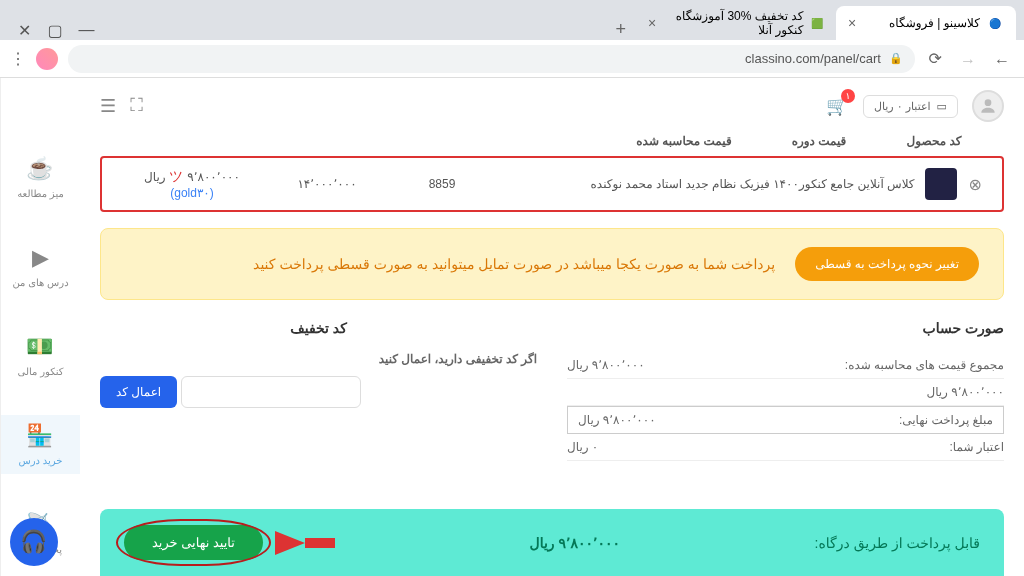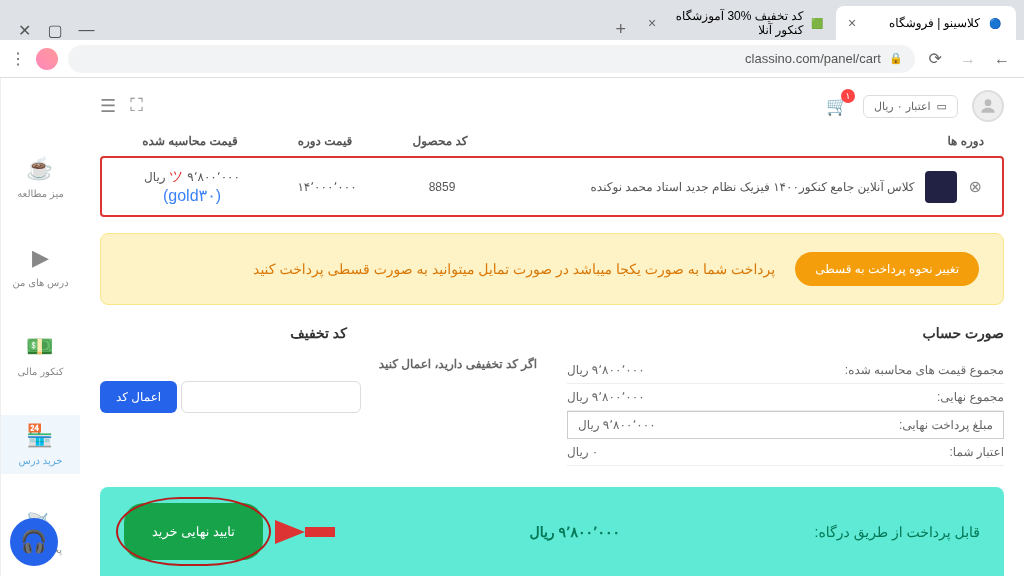--- a/index.html
+++ b/index.html
@@ -43,21 +43,21 @@
 .cart-header { display: flex; padding: 0 20px 8px 20px; font-size: 12px; color: #555; font-weight: bold; }
 .col-course { flex: 1; text-align: right; }
 .col-code { width: 100px; text-align: center; }
 .col-price { width: 130px; text-align: center; }
 .col-calc { width: 140px; text-align: center; }
 
 .cart-row { border: 2px solid #d33; border-radius: 4px; display: flex; align-items: center; padding: 10px 20px; font-size: 12px; color: #555; }
 .cart-row .remove { font-size: 16px; color: #888; cursor: pointer; margin-left: 12px; }
 .cart-row .thumb { width: 32px; height: 32px; background: #224; border-radius: 4px; margin-left: 10px; }
 .calc-cell { display: flex; flex-direction: column; align-items: center; }
-.discount-tag { color: #3b82f6; font-size: 16px; direction: ltr; }
+.discount-tag { color: #3b82f6; font-size: 12px; direction: ltr; }
 .smile { color: #d33; font-size: 14px; margin-right: 4px; }
 
 
 .alert { background: #fef3c7; border: 1px solid #fde68a; border-radius: 8px; padding: 18px 24px; margin-top: 16px; display: flex; align-items: center; gap: 20px; }
 .alert-text { color: #d97706; font-size: 14px; flex: 1; }
 .alert-btn { background: #f59e0b; color: #fff; border: none; border-radius: 20px; padding: 10px 20px; font-size: 12px; cursor: pointer; }
 
 
 .panels { display: flex; gap: 30px; margin-top: 20px; }
 .panel { flex: 1; }
@@ -67,21 +67,21 @@
 .summary-line.boxed { border: 1px solid #ccc; padding: 6px 10px; }
 .discount-desc { font-size: 12px; color: #666; margin-bottom: 10px; font-weight: bold; }
 .discount-row { display: flex; gap: 4px; justify-content: flex-end; }
 .discount-input { border: 1px solid #ddd; border-radius: 6px; padding: 8px; width: 180px; font-size: 12px; }
 .apply-btn { background: #2563eb; color: #fff; border: none; border-radius: 6px; padding: 8px 16px; font-size: 12px; cursor: pointer; }
 
 
 .pay-bar { position: absolute; bottom: 0; left: 20px; right: 20px; background: #5eead4; border-radius: 8px 8px 0 0; padding: 16px 24px; display: flex; align-items: center; gap: 20px; }
 .pay-bar .pay-label { color: #047857; font-size: 14px; font-weight: normal; }
 .pay-bar .pay-amount { color: #047857; font-size: 14px; font-weight: bold; margin-right: auto; margin-left: auto; }
-.confirm-btn { background: #16a34a; color: #fff; border: none; border-radius: 20px; padding: 21px 28px; font-size: 13px; cursor: pointer; position: relative; }
+.confirm-btn { background: #16a34a; color: #fff; border: none; border-radius: 20px; padding: 10px 28px; font-size: 13px; cursor: pointer; position: relative; }
 .confirm-circle { position: absolute; inset: -6px -8px; border: 2px solid #b91c1c; border-radius: 50%/60%; pointer-events: none; }
 .arrow { width: 0; height: 0; border-top: 12px solid transparent; border-bottom: 12px solid transparent; border-left: 30px solid #d33; margin-left: -8px; }
 .arrow-tail { width: 30px; height: 10px; background: #d33; }
 
 .support-bubble { position: fixed; bottom: 10px; left: 10px; width: 48px; height: 48px; background: #2563eb; border-radius: 50%; display: flex; align-items: center; justify-content: center; color: #fff; font-size: 22px; }
 </style>
 </head>
 <body>
 
 <div class="browser-chrome">
@@ -136,21 +136,20 @@
           🛒<span class="cart-badge">۱</span>
         </div>
       </div>
       <div class="topbar-right">
         <span>⛶</span>
         <span>☰</span>
       </div>
     </div>
 
     <div class="cart-header">
-      <div class="col-course">دوره ها</div>
       <div class="col-code">کد محصول</div>
       <div class="col-price">قیمت دوره</div>
       <div class="col-calc">قیمت محاسبه شده</div>
     </div>
 
     <div class="cart-row">
       <span class="remove">⊗</span>
       <div class="thumb"></div>
       <div class="col-course" style="flex:1">کلاس آنلاین جامع کنکور۱۴۰۰ فیزیک نظام جدید استاد محمد نوکنده</div>
       <div class="col-code">8859</div>
@@ -167,21 +166,20 @@
     </div>
 
     <div class="panels">
       <div class="panel">
         <h3>صورت حساب</h3>
         <div class="summary-line">
           <span class="lbl">مجموع قیمت های محاسبه شده:</span>
           <span>۹٬۸۰۰٬۰۰۰ ریال</span>
         </div>
         <div class="summary-line">
-          <span class="lbl">مجموع نهایی:</span>
           <span>۹٬۸۰۰٬۰۰۰ ریال</span>
         </div>
         <div class="summary-line boxed">
           <span class="lbl">مبلغ پرداخت نهایی:</span>
           <span>۹٬۸۰۰٬۰۰۰ ریال</span>
         </div>
         <div class="summary-line">
           <span class="lbl">اعتبار شما:</span>
           <span>۰ ریال</span>
         </div>

